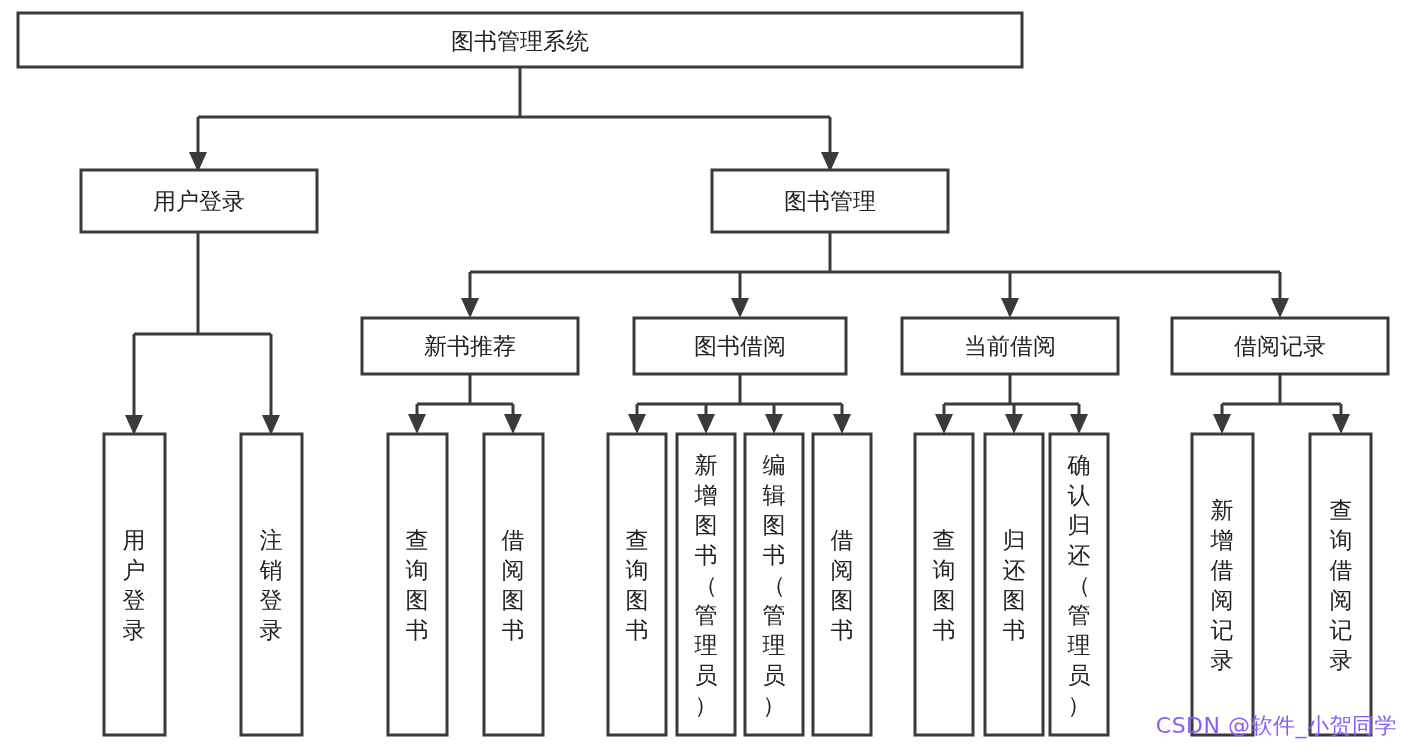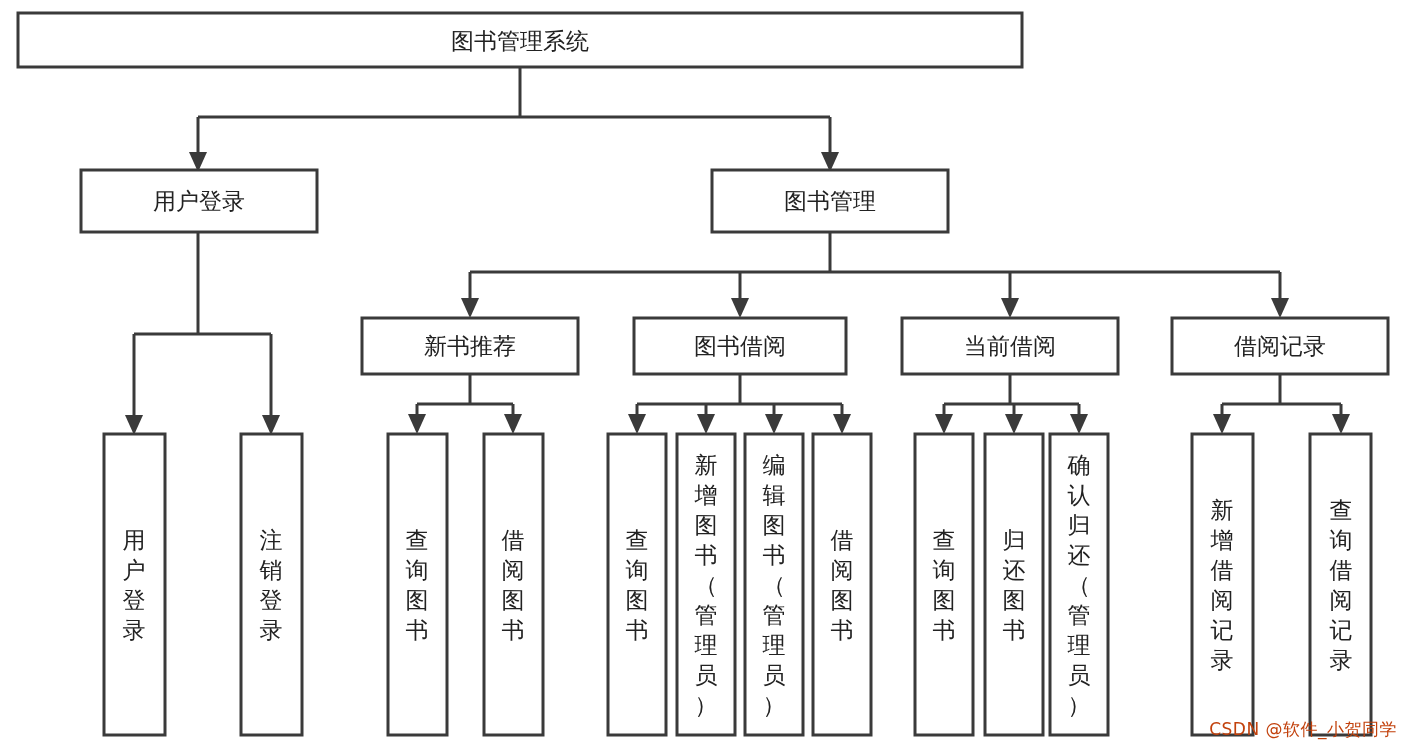--- a/index.html
+++ b/index.html
@@ -52,22 +52,22 @@
     font-family: "DejaVu Sans", "Liberation Sans", sans-serif;
     font-size: 23px;
     fill: #222222;
     text-anchor: middle;
   }
   .watermark {
     position: absolute;
     right: 8px;
     bottom: 6px;
     font-family: "DejaVu Sans", "Liberation Sans", sans-serif;
-    font-size: 17px;
-    color: #c2410c;
+    font-size: 22px;
+    color: #8b5cf6;
     letter-spacing: 0.5px;
     white-space: nowrap;
     user-select: none;
   }
 </style>
 </head>
 <body>
 
 <div id="diagram-root">
   <svg class="diagram" viewBox="0 0 1405 747" xmlns="http://www.w3.org/2000/svg">

